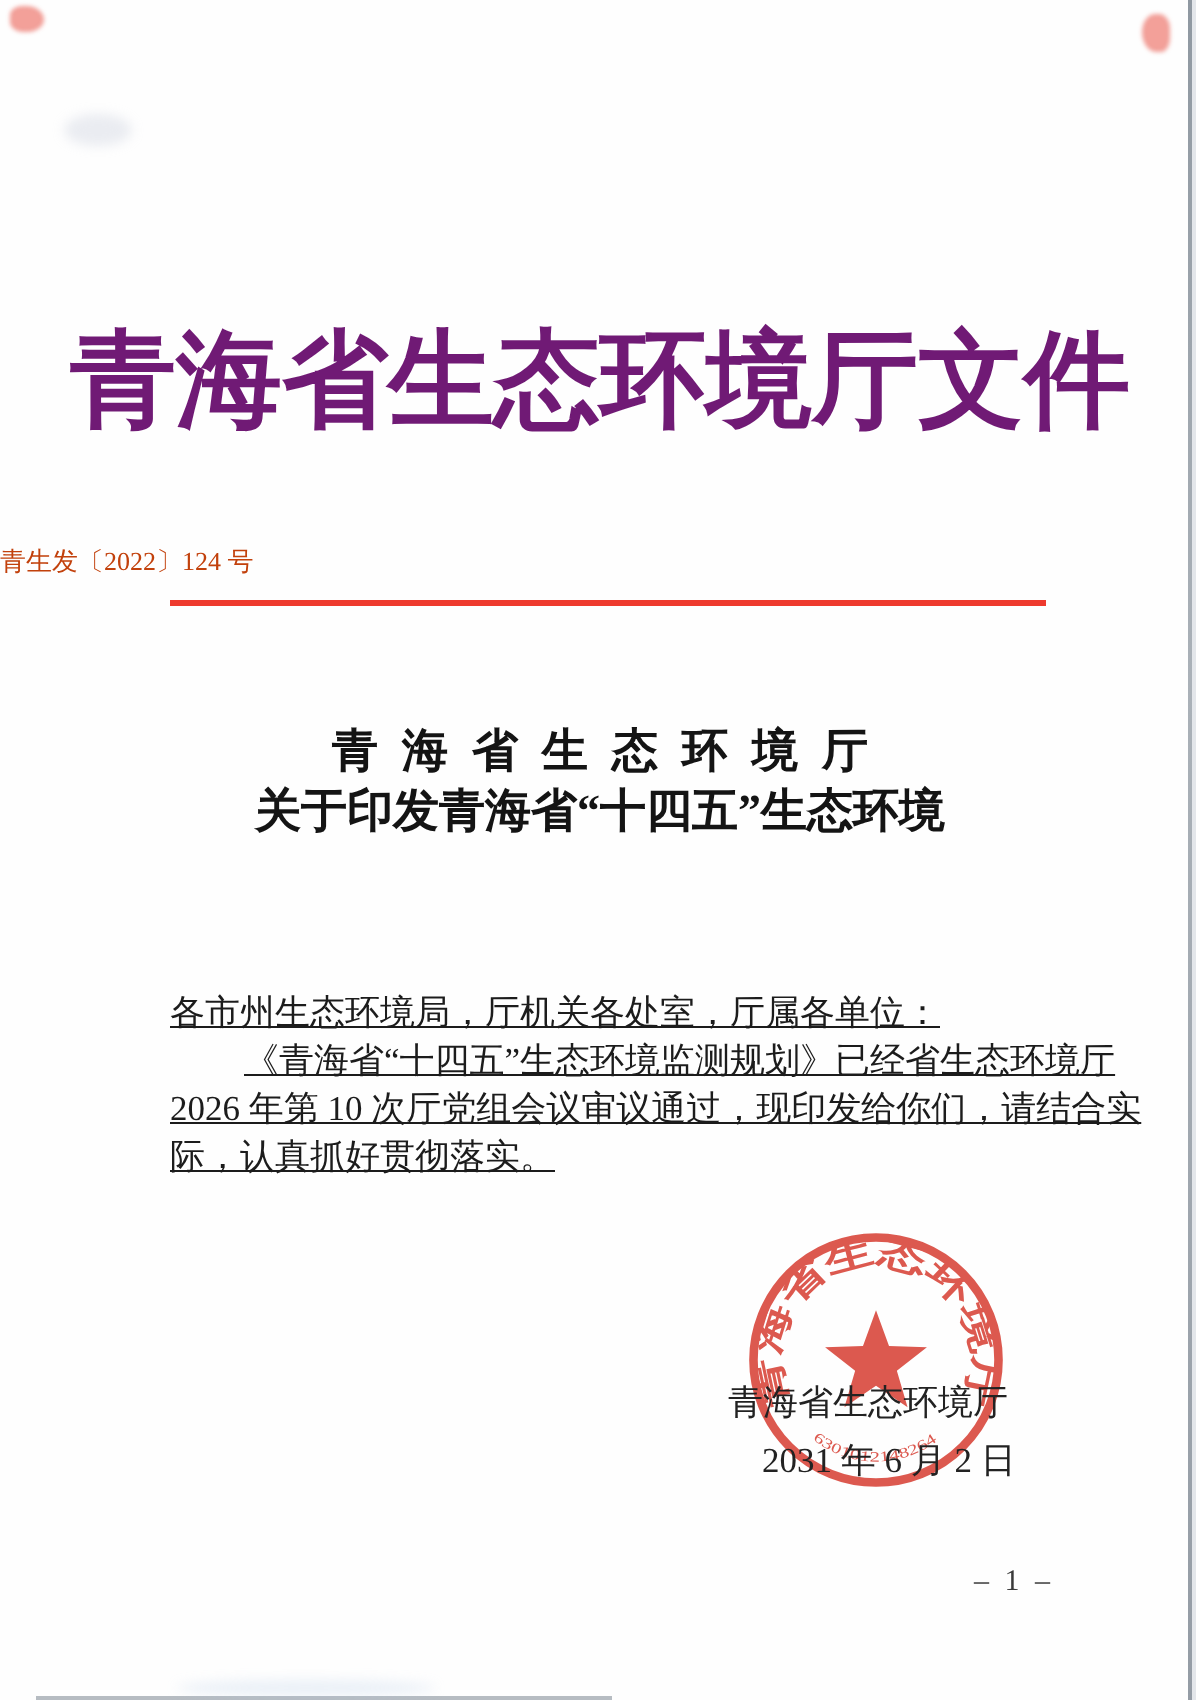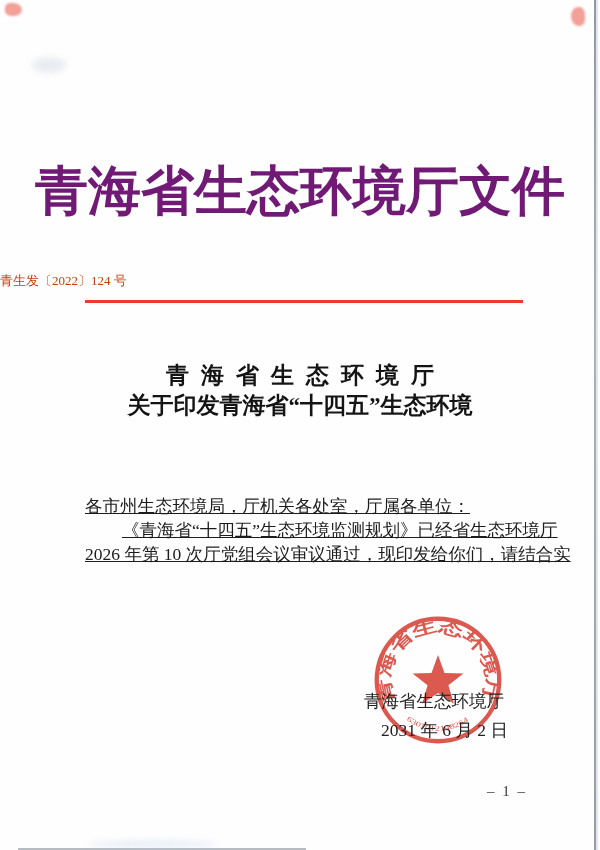--- a/index.html
+++ b/index.html
@@ -61,20 +61,21 @@
   <div class="red-rule"></div>
 
   <div class="title">
     <div class="t t1">青海省生态环境厅</div>
     <div class="t t2">关于印发青海省“十四五”生态环境</div>
   </div>
 
   <div class="body-line l1">各市州生态环境局，厅机关各处室，厅属各单位：</div>
   <div class="body-line l2">《青海省“十四五”生态环境监测规划》已经省生态环境厅</div>
   <div class="body-line l3">2026 年第 10 次厅党组会议审议通过，现印发给你们，请结合实</div>
+  <div class="body-line l4">际，认真抓好贯彻落实。</div>
 
   <svg class="seal" viewBox="0 0 140 140" xmlns="http://www.w3.org/2000/svg">
     <defs>
       <path id="arcTop" d="M 26.7 95 A 50 50 0 1 1 113.3 95" fill="none"></path>
       <path id="arcBottom" d="M 32.4 107.4 A 53 53 0 0 0 107.6 107.4" fill="none"></path>
     </defs>
     <circle cx="70" cy="70" r="64" fill="none" stroke="#d84338" stroke-width="4.5"></circle>
     <path d="M70,44 L76.8,62.7 L96.6,63.3 L80.9,75.6 L86.5,94.7 L70,83.5 L53.5,94.7 L59.1,75.6 L43.4,63.3 L63.2,62.7 Z" fill="#d84338"></path>
     <text font-size="18" font-weight="bold" fill="#d84338" font-family="Liberation Serif, DejaVu Serif, serif">
       <textPath href="#arcTop" startOffset="3" textLength="203" lengthAdjust="spacingAndGlyphs">青海省生态环境厅</textPath>

